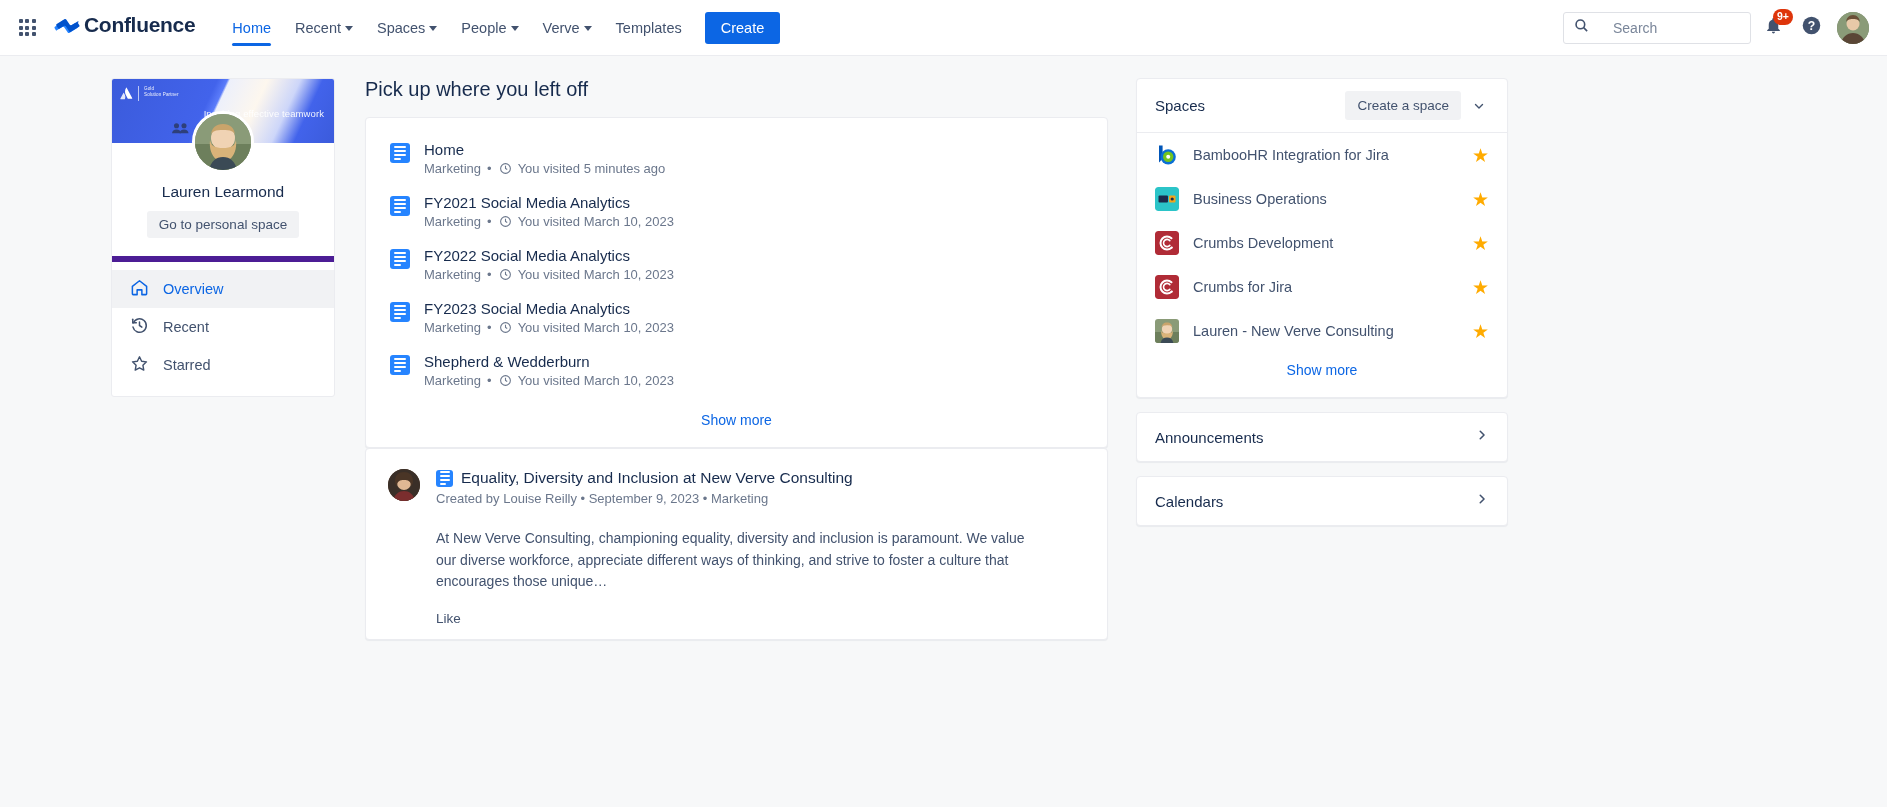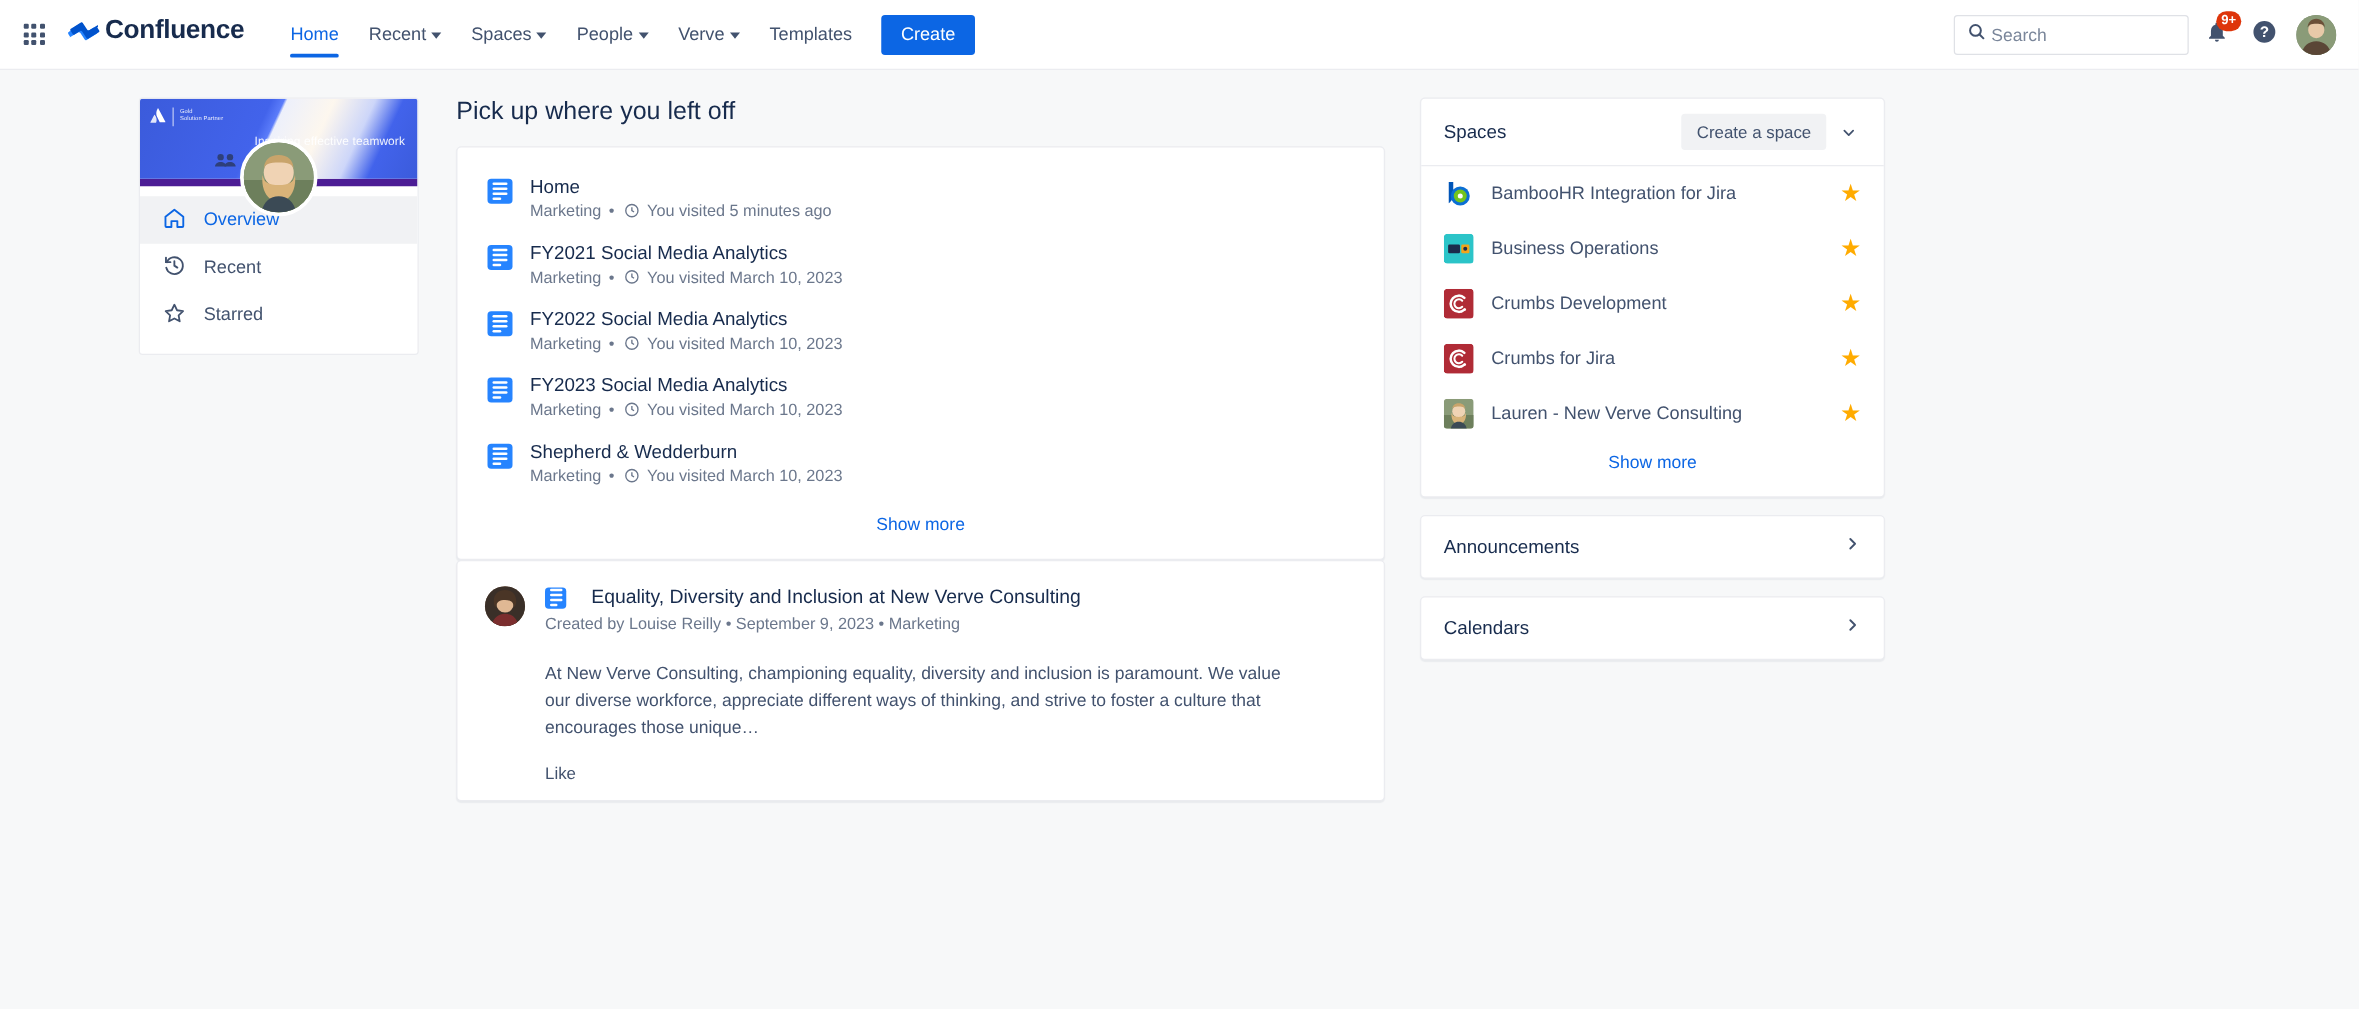--- a/index.html
+++ b/index.html
@@ -89,21 +89,21 @@
     font-family: inherit;
   }
 
   .nav-right {
     margin-left: auto;
     display: flex;
     align-items: center;
     gap: 6px;
   }
   .searchbox {
-    display: flex; align-items: center; gap: 4px;
+    display: flex; align-items: center; gap: 24px;
     width: 188px; height: 32px;
     border: 1px solid #DFE1E6;
     border-radius: 3px;
     padding: 0 10px;
     background: #fff;
     cursor: text;
     margin-left: 39px;
   }
   .searchbox input {
     border: none; outline: none;
@@ -325,21 +325,21 @@
     width: 32px; height: 32px;
     border-radius: 50%;
     background: #6B4F3A;
     flex: none;
     overflow: hidden;
   }
   .feed-title {
     font-size: 15.5px;
     font-weight: 500;
     color: #172B4D;
-    display: flex; align-items: center; gap: 20px;
+    display: flex; align-items: center; gap: 8px;
     cursor: pointer;
   }
   .feed-meta {
     font-size: 13px;
     color: #6B778C;
     margin-top: 4px;
   }
   .feed-body {
     font-size: 14px;
     line-height: 1.55;
@@ -537,20 +537,24 @@
             <rect width="56" height="56" fill="#8a9b78"></rect>
             <rect y="30" width="56" height="26" fill="#6d7f5c"></rect>
             <circle cx="28" cy="24" r="12" fill="#f0d3b4"></circle>
             <path d="M16 22c0-8 5-12 12-12s12 4 12 12c0-5-5-6-12-6s-12 1-12 6z" fill="#c9a46b"></path>
             <path d="M15 26c-1 9 2 16 6 19h14c4-3 7-10 6-19-1 6-5 8-13 8s-12-2-13-8z" fill="#d9b379"></path>
             <path d="M14 56c2-9 7-13 14-13s12 4 14 13z" fill="#3b4a55"></path>
           </svg>
         </div>
       </div>
 
+      <div class="profile-body">
+        <div class="profile-name">Lauren Learmond</div>
+        <button class="personal-space-btn">Go to personal space</button>
+      </div>
 
       <div class="profile-nav">
         <div class="nav-item selected">
           <span>
             <svg width="19" height="19" viewBox="0 0 24 24" fill="none" stroke="#0C66E4" stroke-width="1.9" stroke-linejoin="round">
               <path d="M3 10.5 12 3.5l9 7V20a1 1 0 0 1-1 1h-5v-6H9v6H4a1 1 0 0 1-1-1z"></path>
             </svg>
           </span>
           <span>Overview</span>
         </div>

